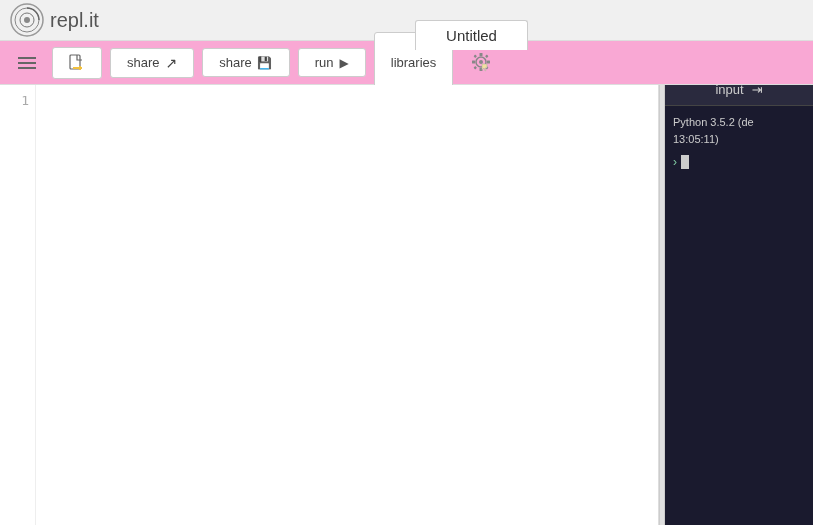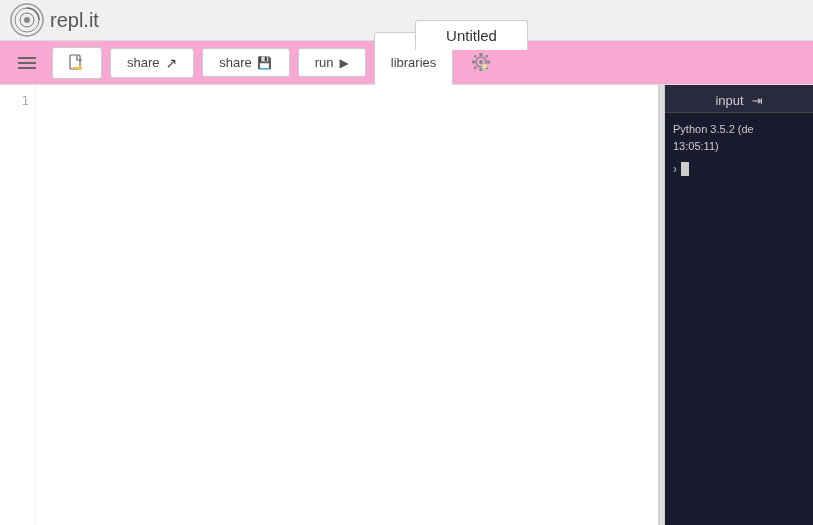--- a/index.html
+++ b/index.html
@@ -153,24 +153,24 @@
       display: flex;
       flex-direction: column;
       overflow: hidden;
     }
 
     #input-bar {
       background: #2a2a3e;
       border-bottom: 1px solid #444;
       padding: 8px 12px;
       display: flex;
-      align-items: flex-start;
+      align-items: flex-end;
       justify-content: center;
       gap: 8px;
-      height: 28px;
+      height: 21px;
     }
 
     #input-label {
       color: #ccc;
       font-size: 13px;
     }
 
     #input-arrow {
       color: #ccc;
       font-size: 13px;

